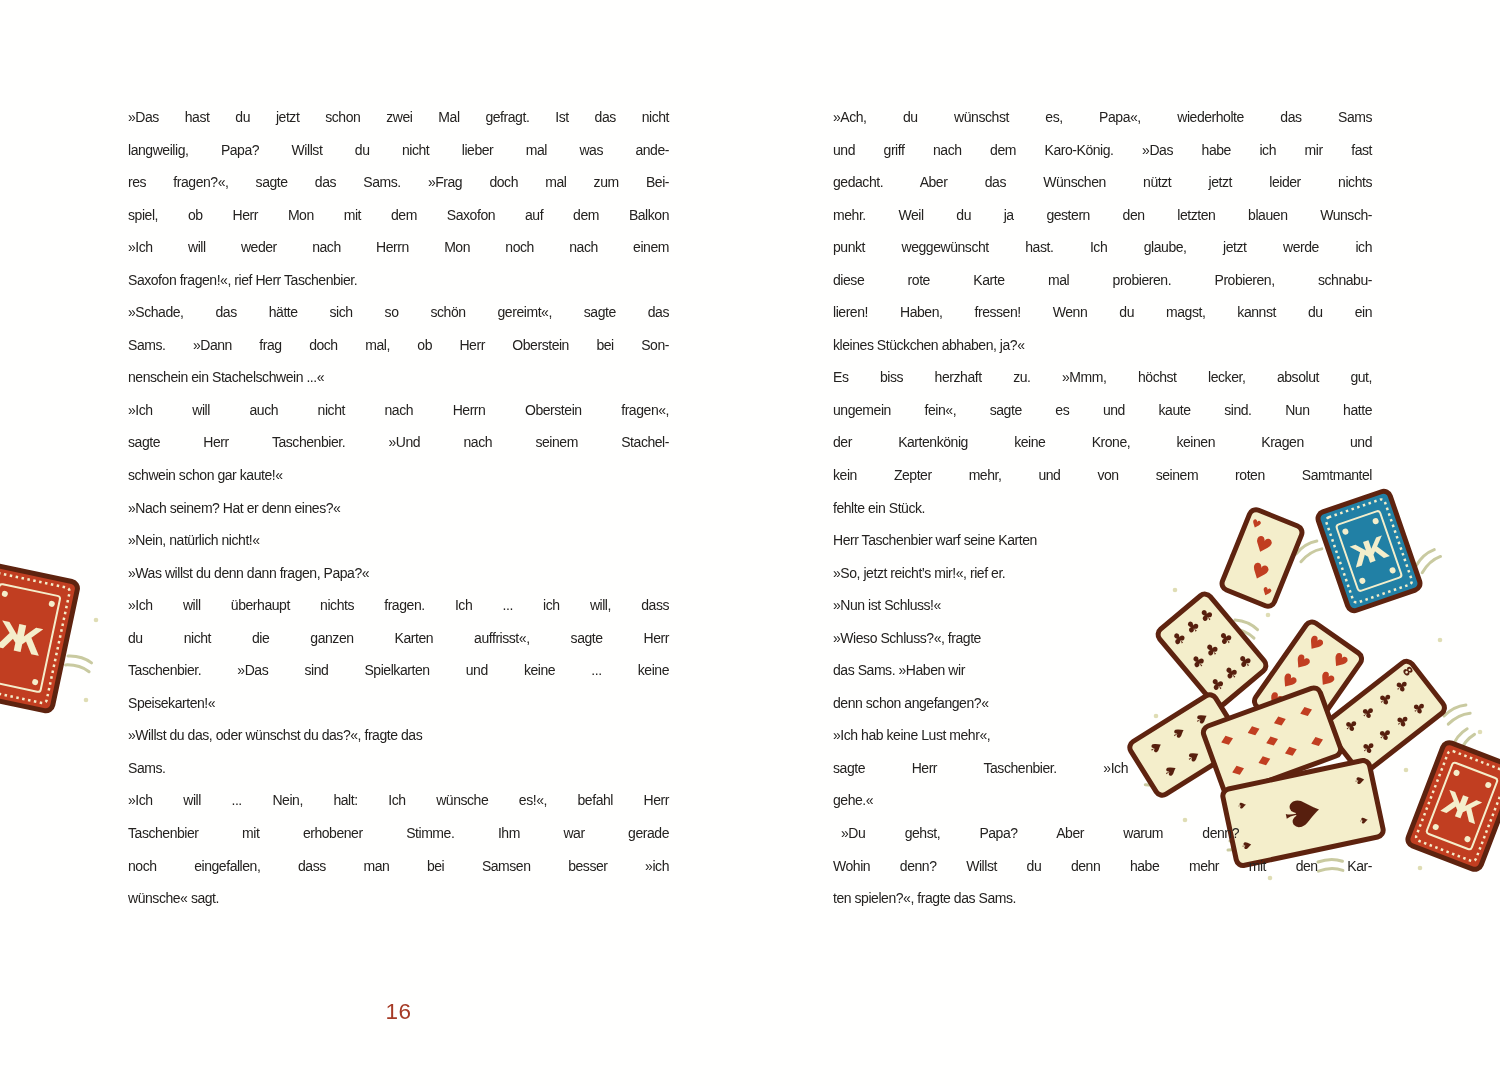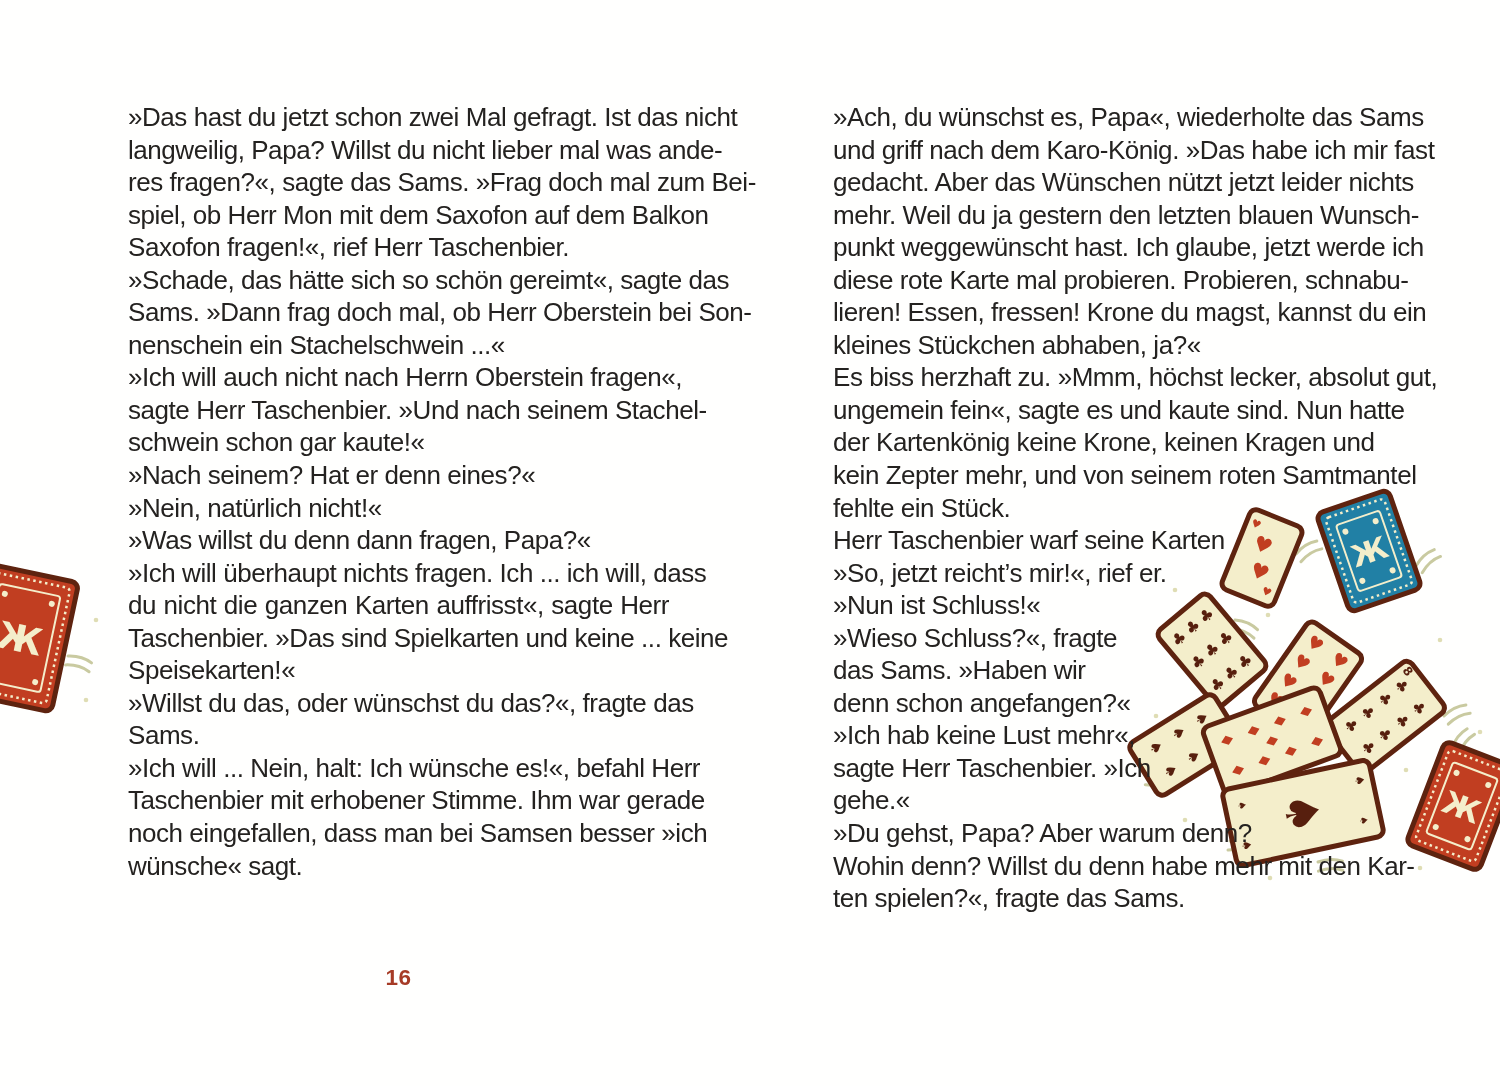--- a/index.html
+++ b/index.html
@@ -13,37 +13,37 @@
   .text-col {
     position:absolute;
     top:101px;
     z-index:2;
   }
   #left-col  { left:128px; width:541px; }
   #right-col { left:833px; width:539px; }
   .line {
     height:32.55px;
     line-height:32.55px;
-    font-size:26px;
+    font-size:14px;
     letter-spacing:-0.45px;
     color:#242220;
     white-space:nowrap;
   }
   .line.just {
     text-align:justify;
     text-align-last:justify;
   }
   .pagenum {
     position:absolute;
     left:128px;
     width:541px;
-    top:965px;
+    top:999px;
     text-align:center;
     font-size:22.5px;
-    font-weight:bold;
+    font-weight:normal;
     letter-spacing:0.5px;
     z-index:2;
   }
   #cards-svg {
     position:absolute;
     left:0; top:0;
     z-index:1;
   }
 </style>
 </head>
@@ -209,20 +209,21 @@
         <circle cx="17" cy="29" r="3" fill="#f4eecb"></circle>
         <text x="0" y="1" fill="#f4eecb" font-size="31" text-anchor="middle" dominant-baseline="central" font-weight="bold" font-family="&quot;DejaVu Sans&quot;,sans-serif">Ж</text>
       </g>
     </svg>
 
   <div class="text-col" id="left-col" style="color: rgb(36, 34, 32);">
       <div class="line just">»Das hast du jetzt schon zwei Mal gefragt. Ist das nicht</div>
       <div class="line just">langweilig, Papa? Willst du nicht lieber mal was ande-</div>
       <div class="line just">res fragen?«, sagte das Sams. »Frag doch mal zum Bei-</div>
       <div class="line just">spiel, ob Herr Mon mit dem Saxofon auf dem Balkon</div>
+      <div class="line just">»Ich will weder nach Herrn Mon noch nach einem</div>
       <div class="line">Saxofon fragen!«, rief Herr Taschenbier.</div>
       <div class="line just">»Schade, das hätte sich so schön gereimt«, sagte das</div>
       <div class="line just">Sams. »Dann frag doch mal, ob Herr Oberstein bei Son-</div>
       <div class="line">nenschein ein Stachelschwein ...«</div>
       <div class="line just">»Ich will auch nicht nach Herrn Oberstein fragen«,</div>
       <div class="line just">sagte Herr Taschenbier. »Und nach seinem Stachel-</div>
       <div class="line">schwein schon gar kaute!«</div>
       <div class="line">»Nach seinem? Hat er denn eines?«</div>
       <div class="line">»Nein, natürlich nicht!«</div>
       <div class="line">»Was willst du denn dann fragen, Papa?«</div>
@@ -238,36 +239,36 @@
       <div class="line">wünsche« sagt.</div>
     </div>
 
   <div class="text-col" id="right-col" style="color: rgb(36, 34, 32);">
       <div class="line just">»Ach, du wünschst es, Papa«, wiederholte das Sams</div>
       <div class="line just">und griff nach dem Karo-König. »Das habe ich mir fast</div>
       <div class="line just">gedacht. Aber das Wünschen nützt jetzt leider nichts</div>
       <div class="line just">mehr. Weil du ja gestern den letzten blauen Wunsch-</div>
       <div class="line just">punkt weggewünscht hast. Ich glaube, jetzt werde ich</div>
       <div class="line just">diese rote Karte mal probieren. Probieren, schnabu-</div>
-      <div class="line just">lieren! Essen, fressen! Krone du magst, kannst du ein</div>
+      <div class="line just">lieren! Haben, fressen! Wenn du magst, kannst du ein</div>
       <div class="line">kleines Stückchen abhaben, ja?«</div>
       <div class="line just">Es biss herzhaft zu. »Mmm, höchst lecker, absolut gut,</div>
       <div class="line just">ungemein fein«, sagte es und kaute sind. Nun hatte</div>
       <div class="line just">der Kartenkönig keine Krone, keinen Kragen und</div>
       <div class="line just">kein Zepter mehr, und von seinem roten Samtmantel</div>
       <div class="line">fehlte ein Stück.</div>
       <div class="line">Herr Taschenbier warf seine Karten</div>
       <div class="line">»So, jetzt reicht’s mir!«, rief er.</div>
       <div class="line">»Nun ist Schluss!«</div>
       <div class="line">»Wieso Schluss?«, fragte</div>
       <div class="line">das Sams. »Haben wir</div>
       <div class="line">denn schon angefangen?«</div>
       <div class="line">»Ich hab keine Lust mehr«,</div>
       <div class="line just" style="width: 295px;">sagte Herr Taschenbier. »Ich</div>
       <div class="line">gehe.«</div>
-      <div class="line just" style="width: 398px;">»Du gehst, Papa? Aber warum denn?</div>
+      <div class="line just" style="width: 398px; margin-left: 8px;">»Du gehst, Papa? Aber warum denn?</div>
       <div class="line just">Wohin denn? Willst du denn habe mehr mit den Kar-</div>
       <div class="line">ten spielen?«, fragte das Sams.</div>
     </div>
 
   <div class="pagenum" style="color: rgb(166, 59, 38);">16</div>
 
 </div>
 
 </body></html>

